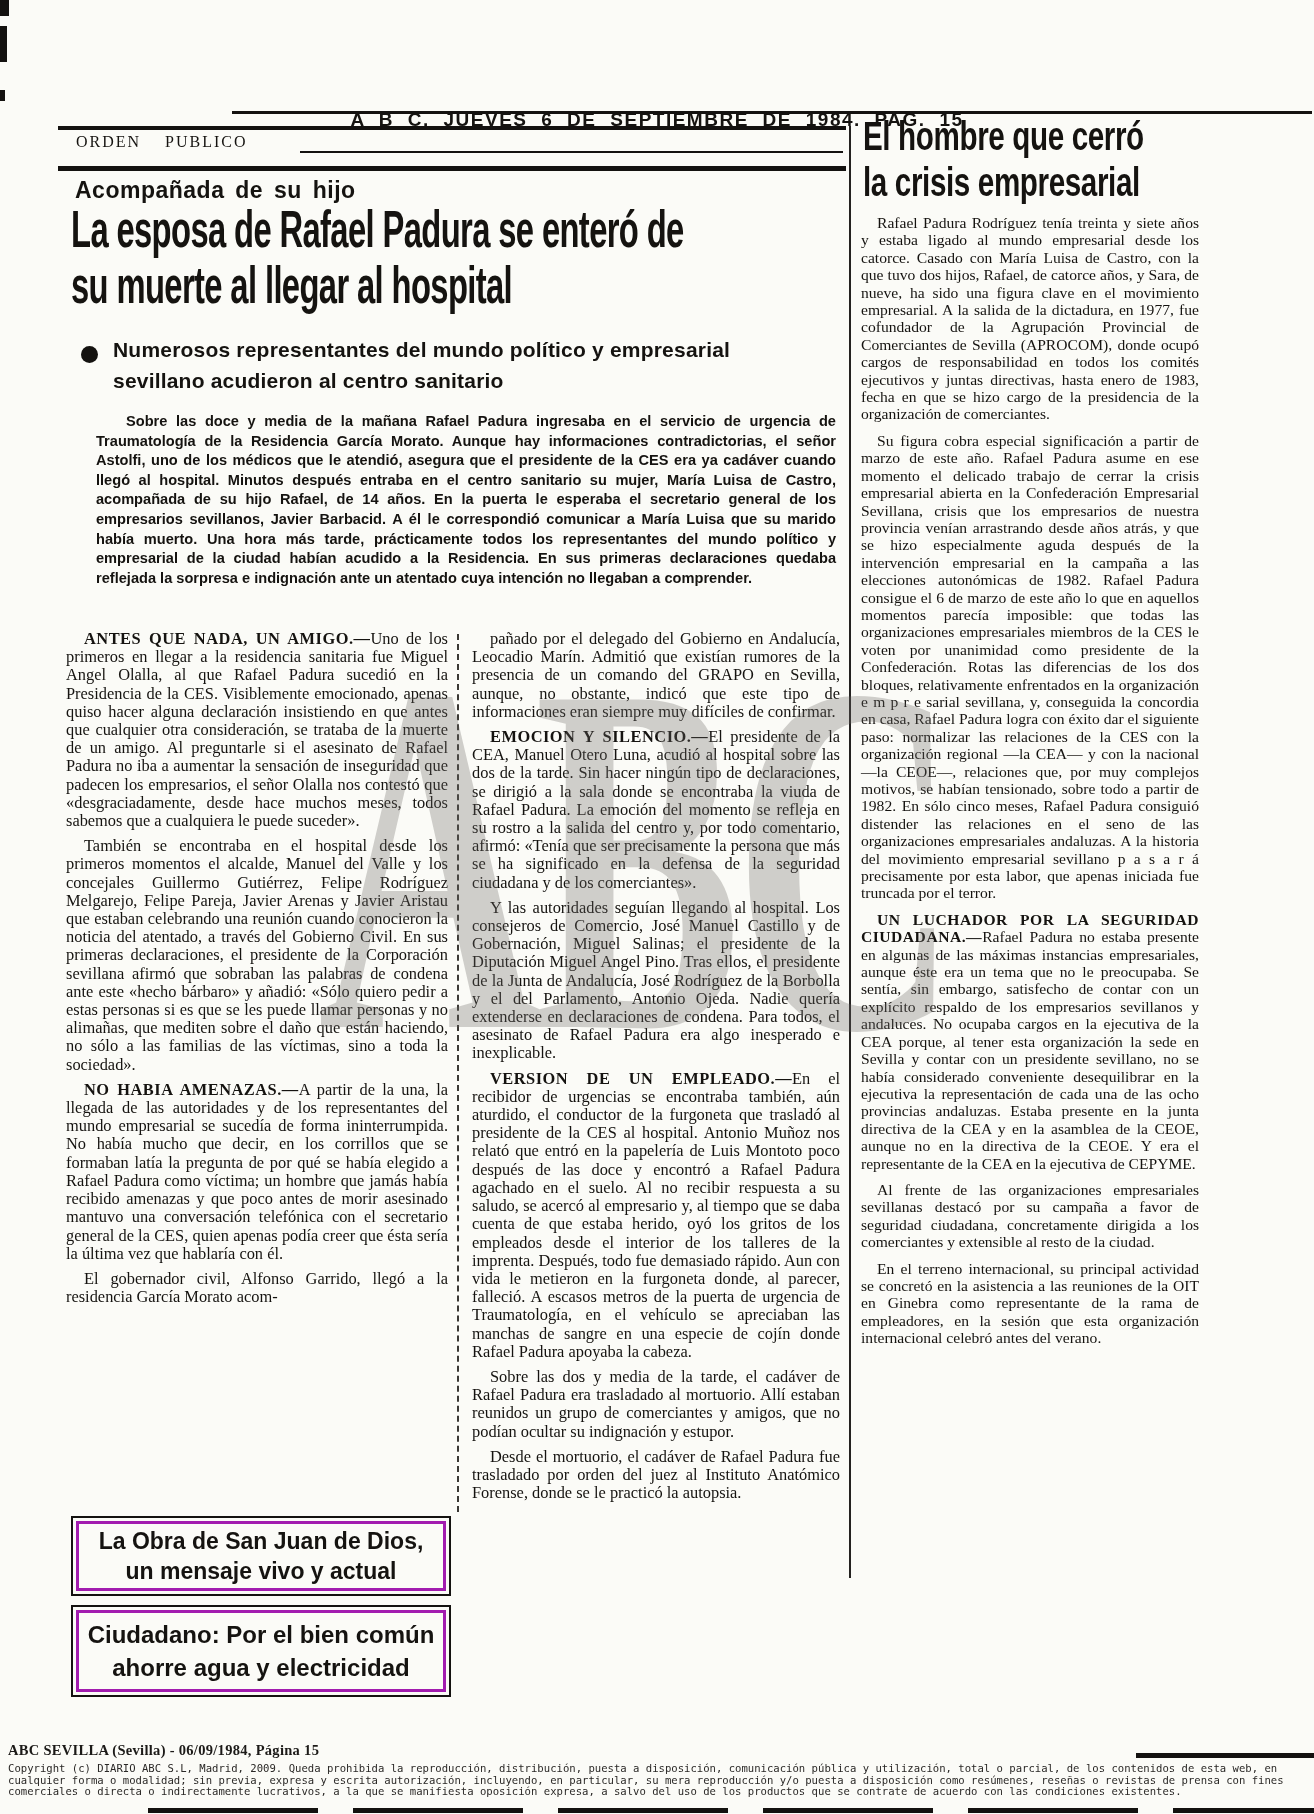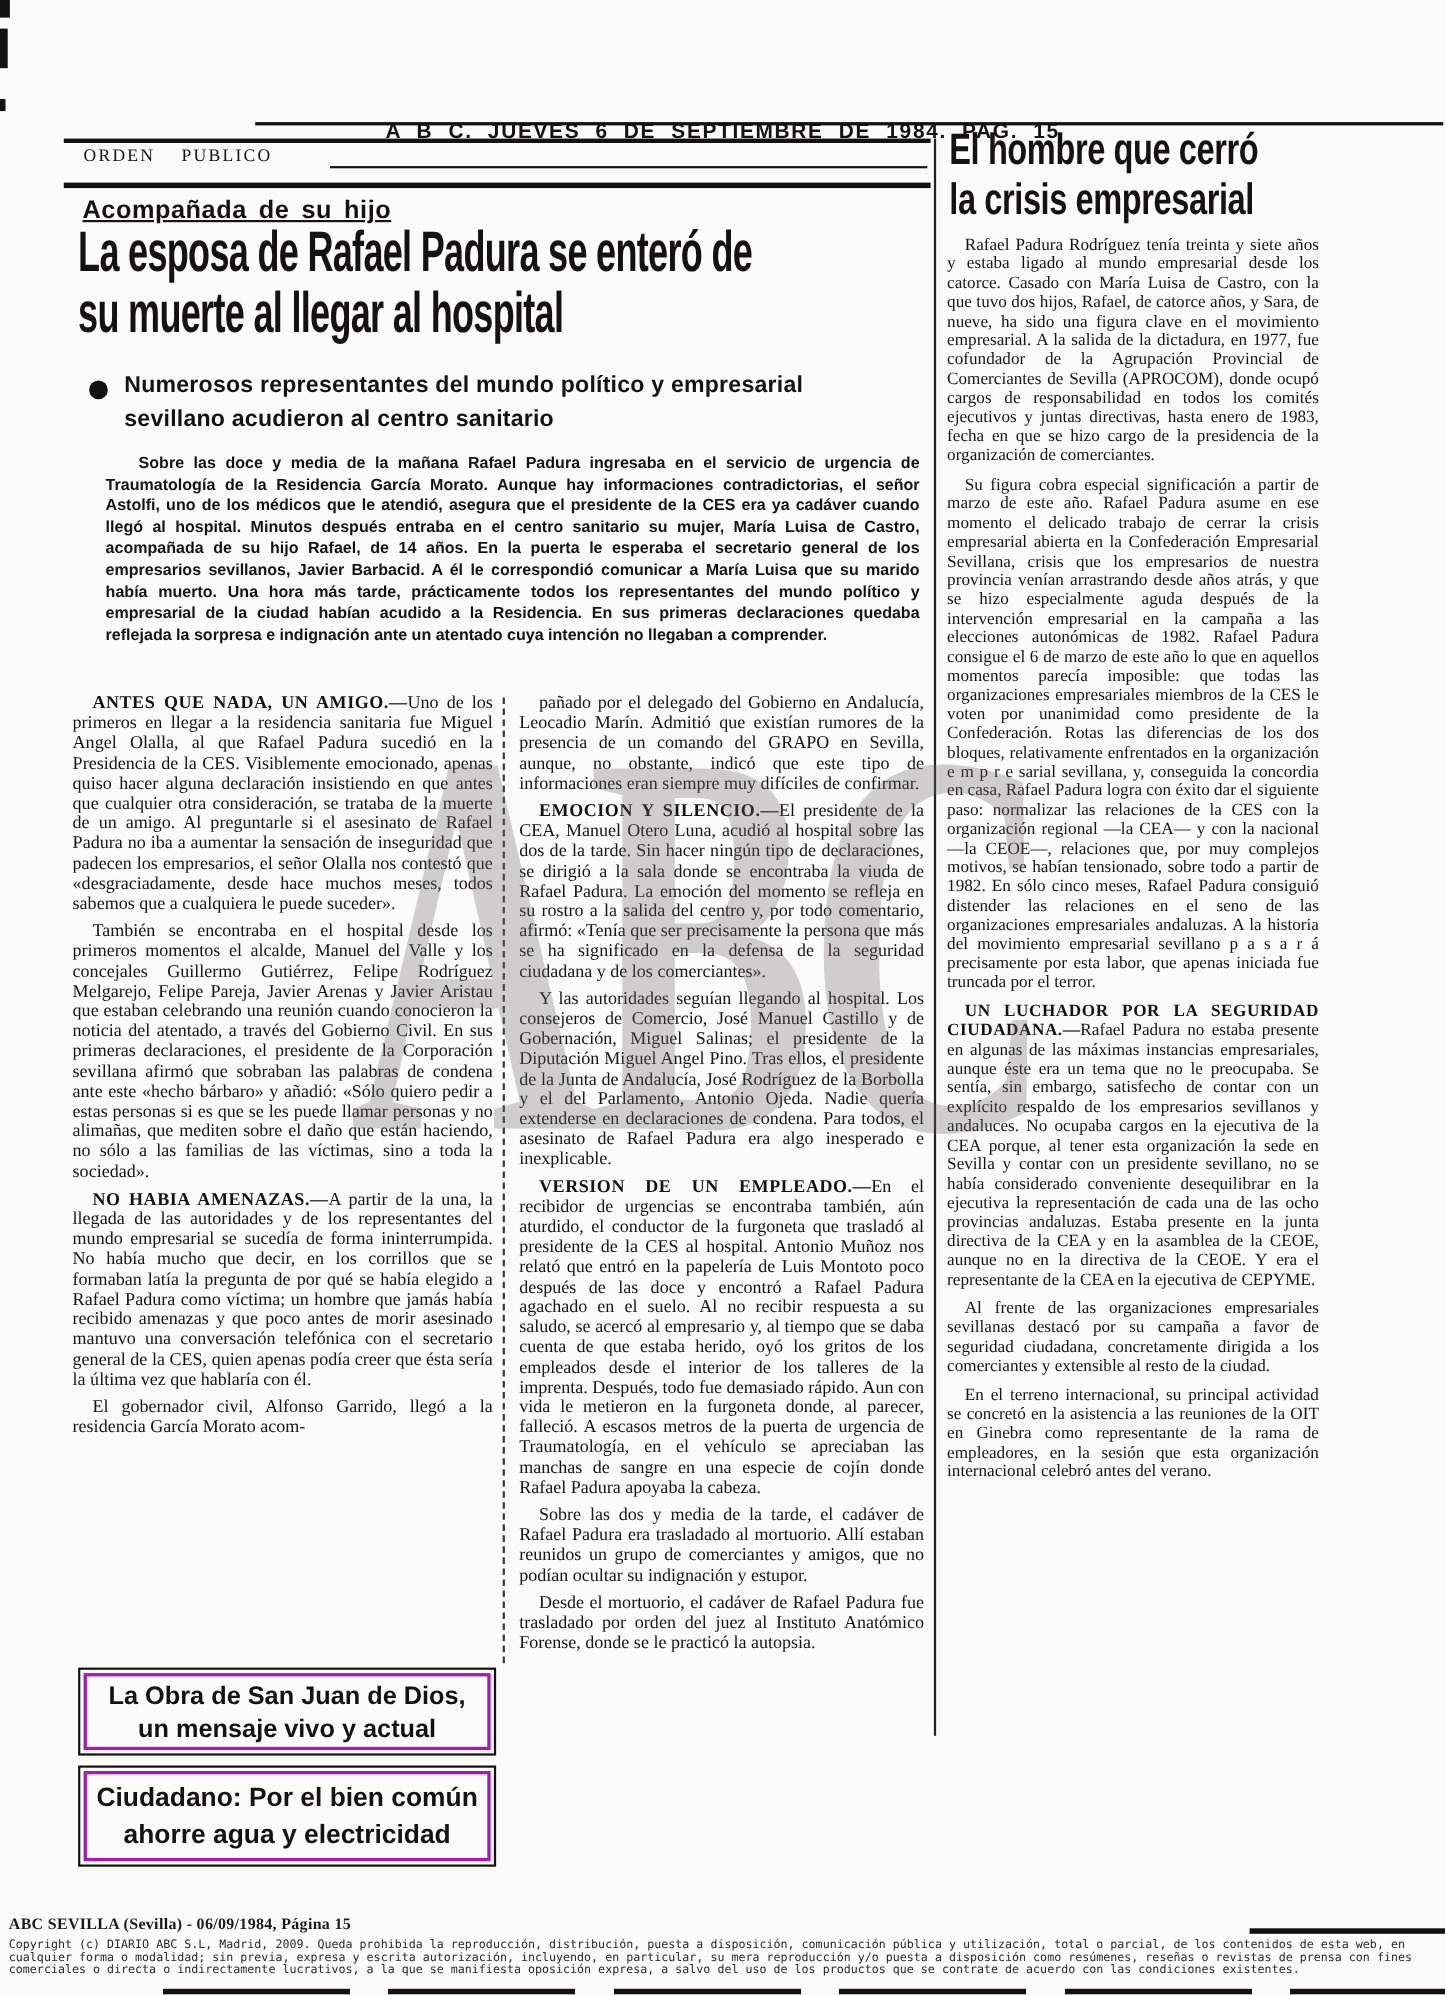--- a/index.html
+++ b/index.html
@@ -13,21 +13,21 @@
   .page-header{left:0;top:73px;width:100%;text-align:center;
     font-family:"Liberation Sans",sans-serif;font-weight:bold;font-size:19px;
     letter-spacing:1.5px;word-spacing:7px;margin-top:36px;}
 
   .rule-header{left:232px;top:111px;width:1080px;height:3px;}
   .rule-kicker-top{left:58px;top:126px;width:788px;height:4px;}
   .kicker{left:76px;top:133px;font-weight:normal;font-size:16px;letter-spacing:2px;word-spacing:18px;}
   .rule-kicker-right{left:300px;top:151px;width:543px;height:2px;}
   .rule-kicker-bottom{left:58px;top:166px;width:788px;height:5px;}
 
-  .overline{left:75px;top:177px;font-weight:bold;font-size:23px;letter-spacing:0.5px;word-spacing:4px;text-decoration:underline;}
+  .overline{left:75px;top:177px;font-weight:bold;font-size:23px;letter-spacing:0.5px;word-spacing:4px;}
 
   .headline-line{font-weight:bold;font-size:52px;line-height:1;letter-spacing:-1px;
     transform:scaleX(0.63);transform-origin:0 0;}
   .hl1{left:71px;top:203px;}
   .hl2{left:71px;top:259px;}
 
   .bullet-dot{left:81px;top:346px;width:17px;height:17px;border-radius:50%;background:#141210;}
   .subhead{font-weight:bold;font-size:21px;letter-spacing:0.2px;}
   .sh1{left:113px;top:338px;}
   .sh2{left:113px;top:369px;}

